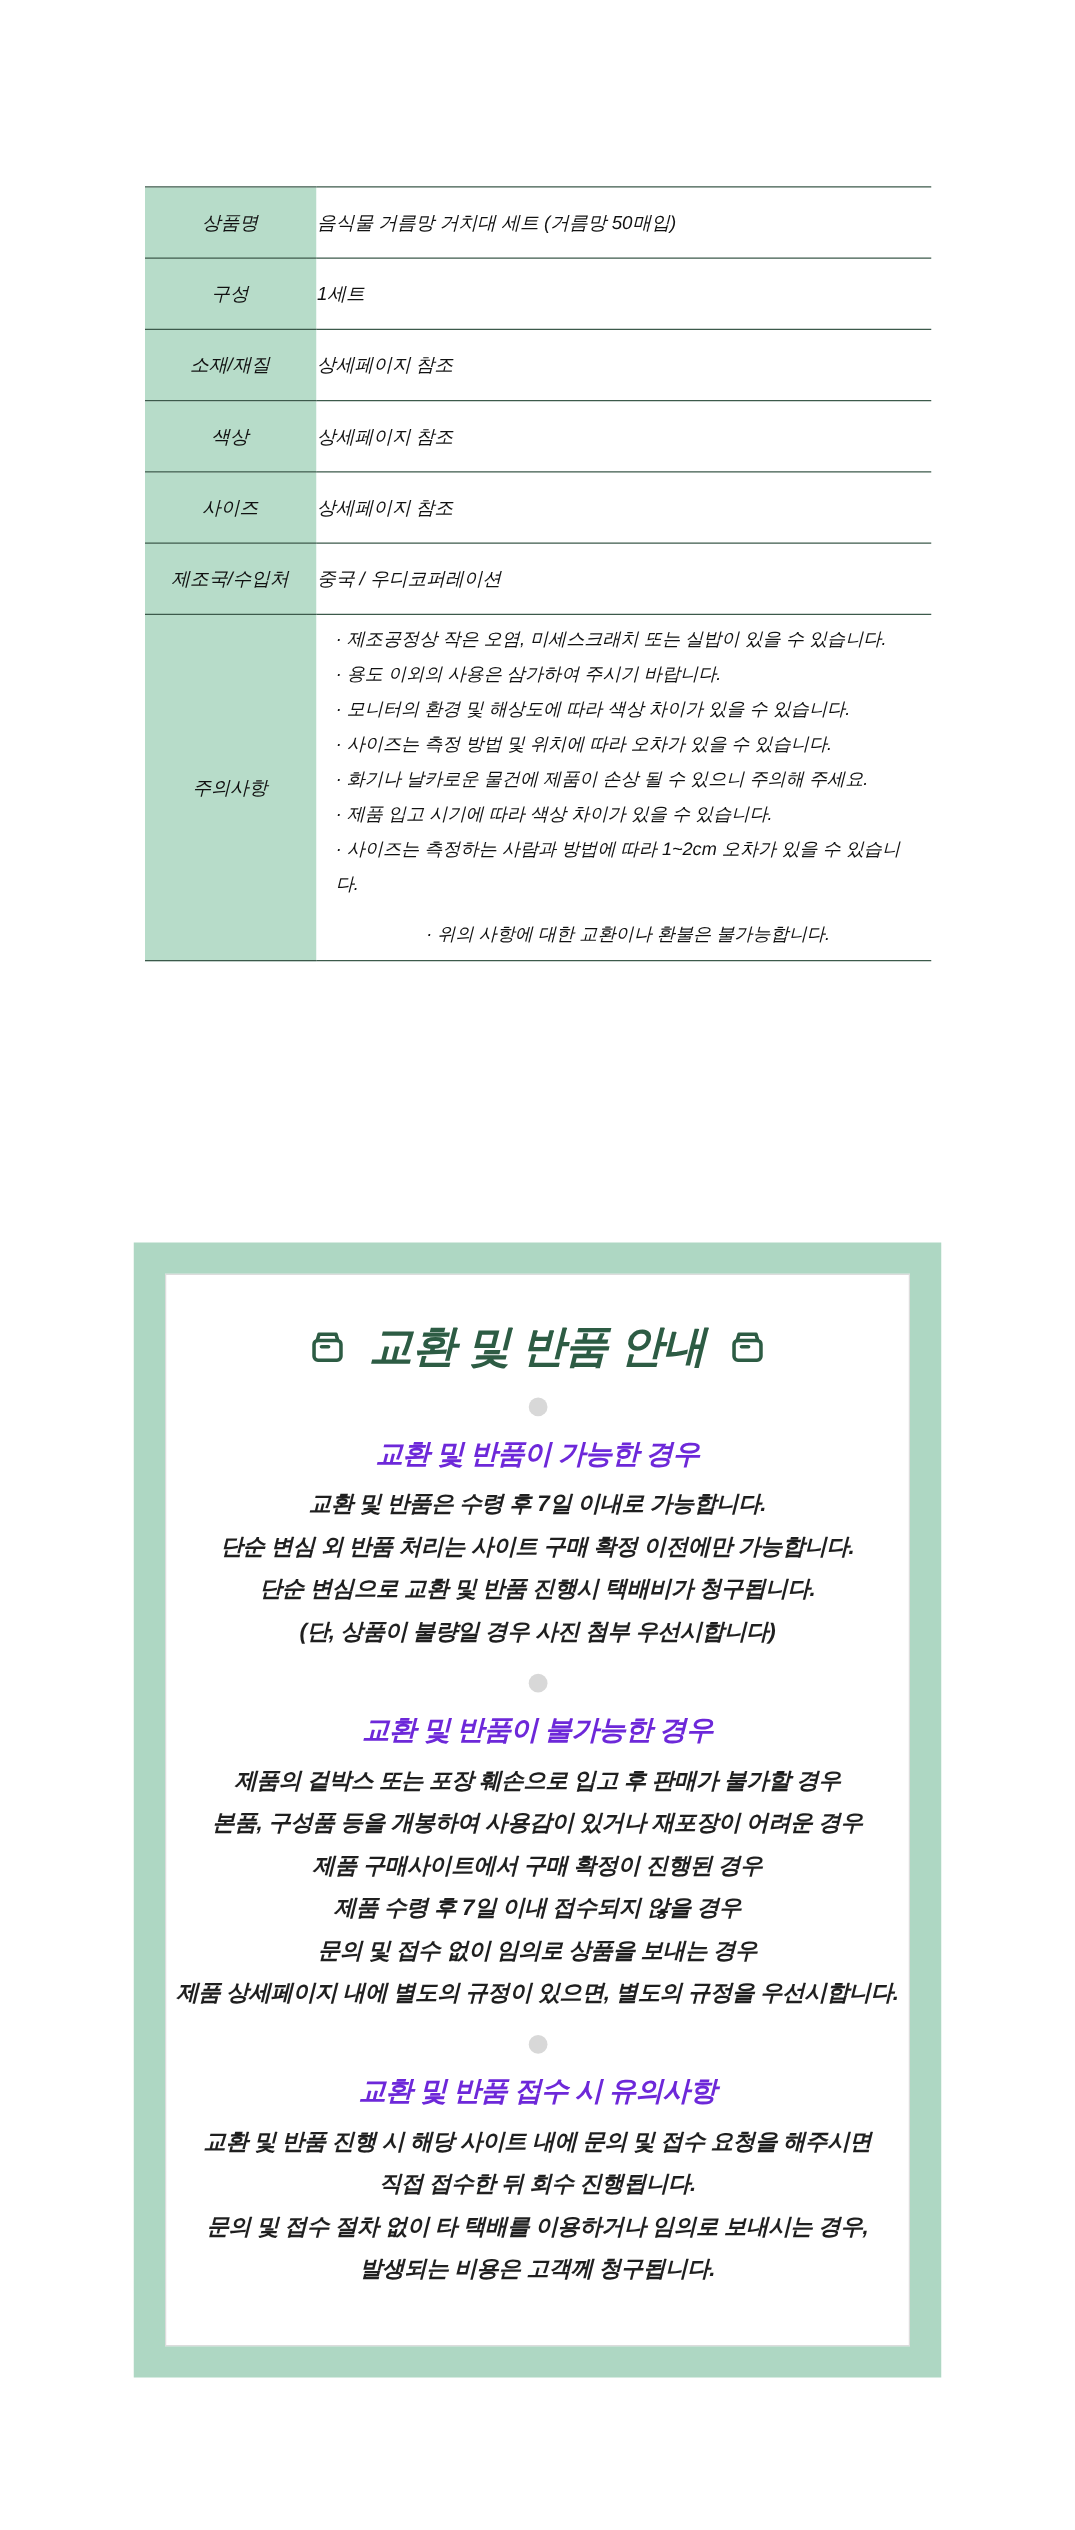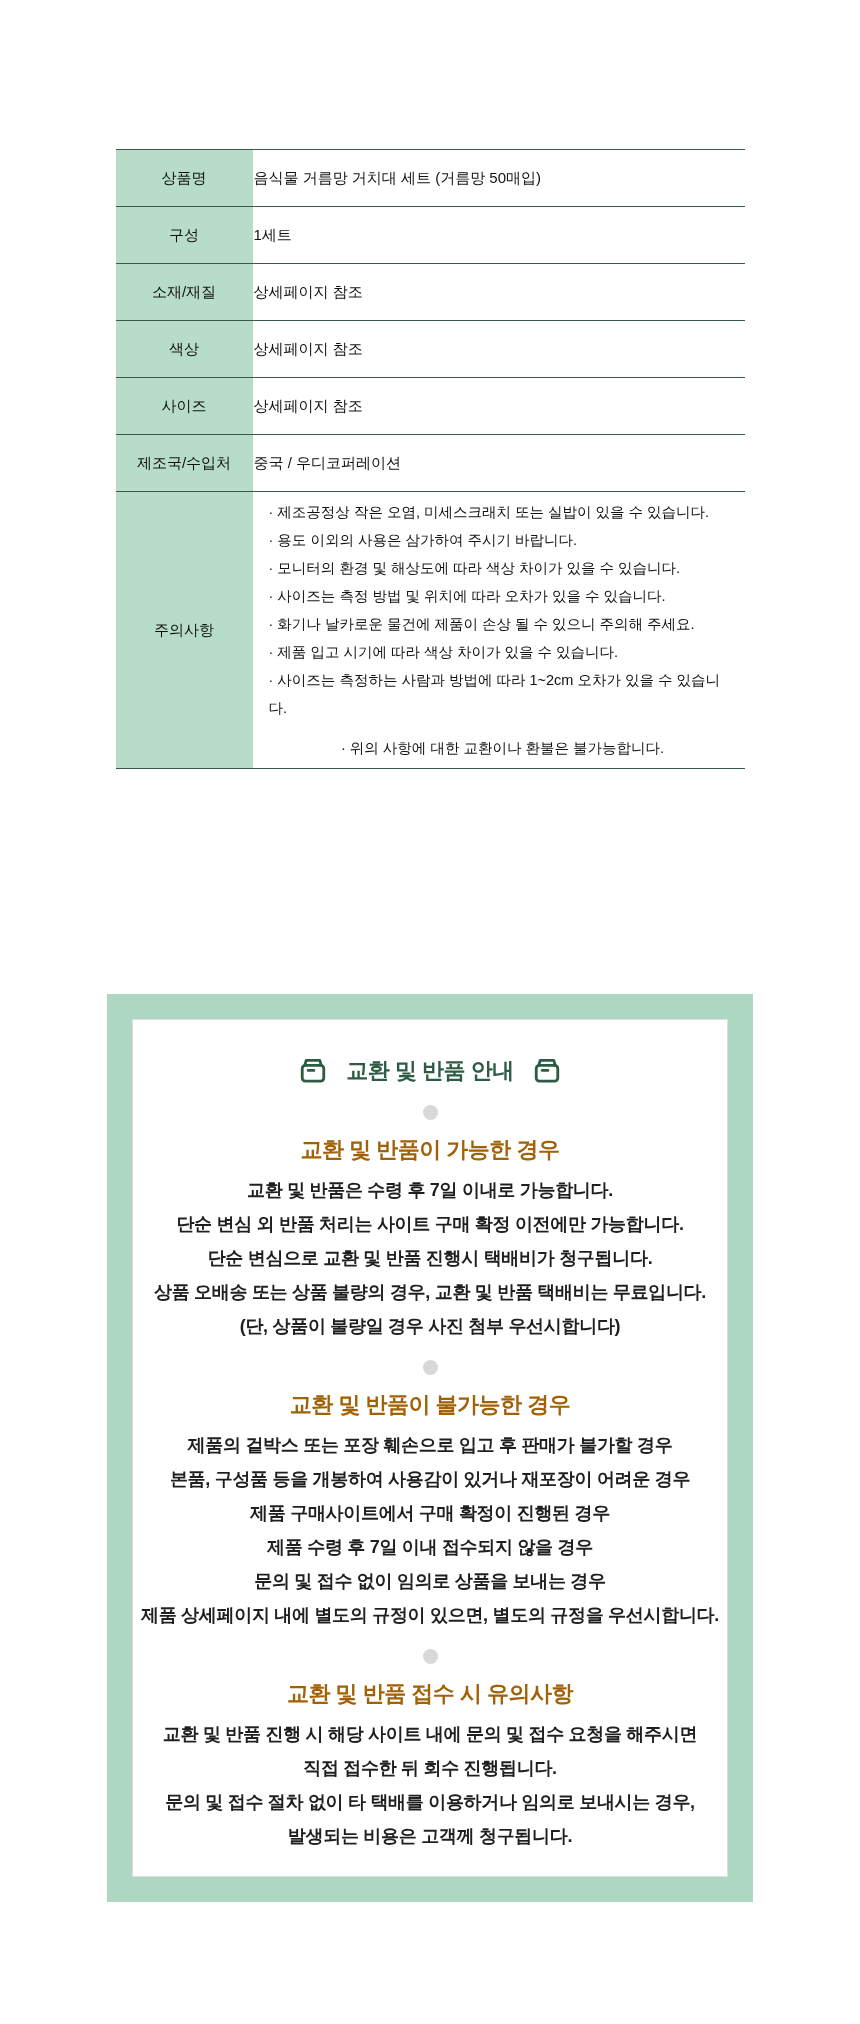--- a/index.html
+++ b/index.html
@@ -3,20 +3,21 @@
 <meta charset="utf-8">
 <style>
   html,body { margin:0; padding:0; background:#ffffff; }
   .page {
     position:relative;
     width:860px; height:2024px;
     background:#ffffff;
     font-family:"Liberation Sans","DejaVu Sans",sans-serif;
     overflow:hidden;
     color:#1f1f1f;
+    font-style:italic;
   }
 
   
   table.spec {
     width:629px;
     margin:149px auto 0 auto;
     border-collapse:collapse;
     border-top:1.5px solid #3c5a4b;
     border-bottom:1.5px solid #3c5a4b;
     table-layout:fixed;
@@ -72,38 +73,38 @@
   }
   .guide-title-row {
     display:flex;
     justify-content:center;
     align-items:center;
     gap:16px;
     color:#2d5c44;
   }
   .guide-title-row h1 {
     margin:0;
-    font-size:22px;
+    font-size:35px;
     font-weight:800;
     letter-spacing:-0.5px;
     color:#2d5c44;
   }
   .box-icon svg { display:block; }
   .dot {
     width:15px; height:15px;
     border-radius:50%;
     background:#d8d8d8;
     margin:17px auto 15px auto;
   }
   .guide-section h2 {
     margin:0 0 8px 0;
     font-size:22px;
     font-weight:800;
     letter-spacing:-0.5px;
-    color:#a16207;
+    color:#6d28d9;
   }
   .guide-section .para p {
     margin:0;
     font-size:18px;
     font-weight:700;
     line-height:34px;
     letter-spacing:-0.3px;
     color:#1f1f1f;
   }
 </style>
@@ -176,21 +177,20 @@
       </div>
 
       <div id="guide-sections">
           <div class="guide-section">
             <div class="dot"></div>
             <h2>교환 및 반품이 가능한 경우</h2>
             <div class="para">
               <p>교환 및 반품은 수령 후 7일 이내로 가능합니다.</p>
               <p>단순 변심 외 반품 처리는 사이트 구매 확정 이전에만 가능합니다.</p>
               <p>단순 변심으로 교환 및 반품 진행시 택배비가 청구됩니다.</p>
-              <p>상품 오배송 또는 상품 불량의 경우, 교환 및 반품 택배비는 무료입니다.</p>
               <p>(단, 상품이 불량일 경우 사진 첨부 우선시합니다)</p>
             </div>
           </div>
           <div class="guide-section">
             <div class="dot"></div>
             <h2>교환 및 반품이 불가능한 경우</h2>
             <div class="para">
               <p>제품의 겉박스 또는 포장 훼손으로 입고 후 판매가 불가할 경우</p>
               <p>본품, 구성품 등을 개봉하여 사용감이 있거나 재포장이 어려운 경우</p>
               <p>제품 구매사이트에서 구매 확정이 진행된 경우</p>

